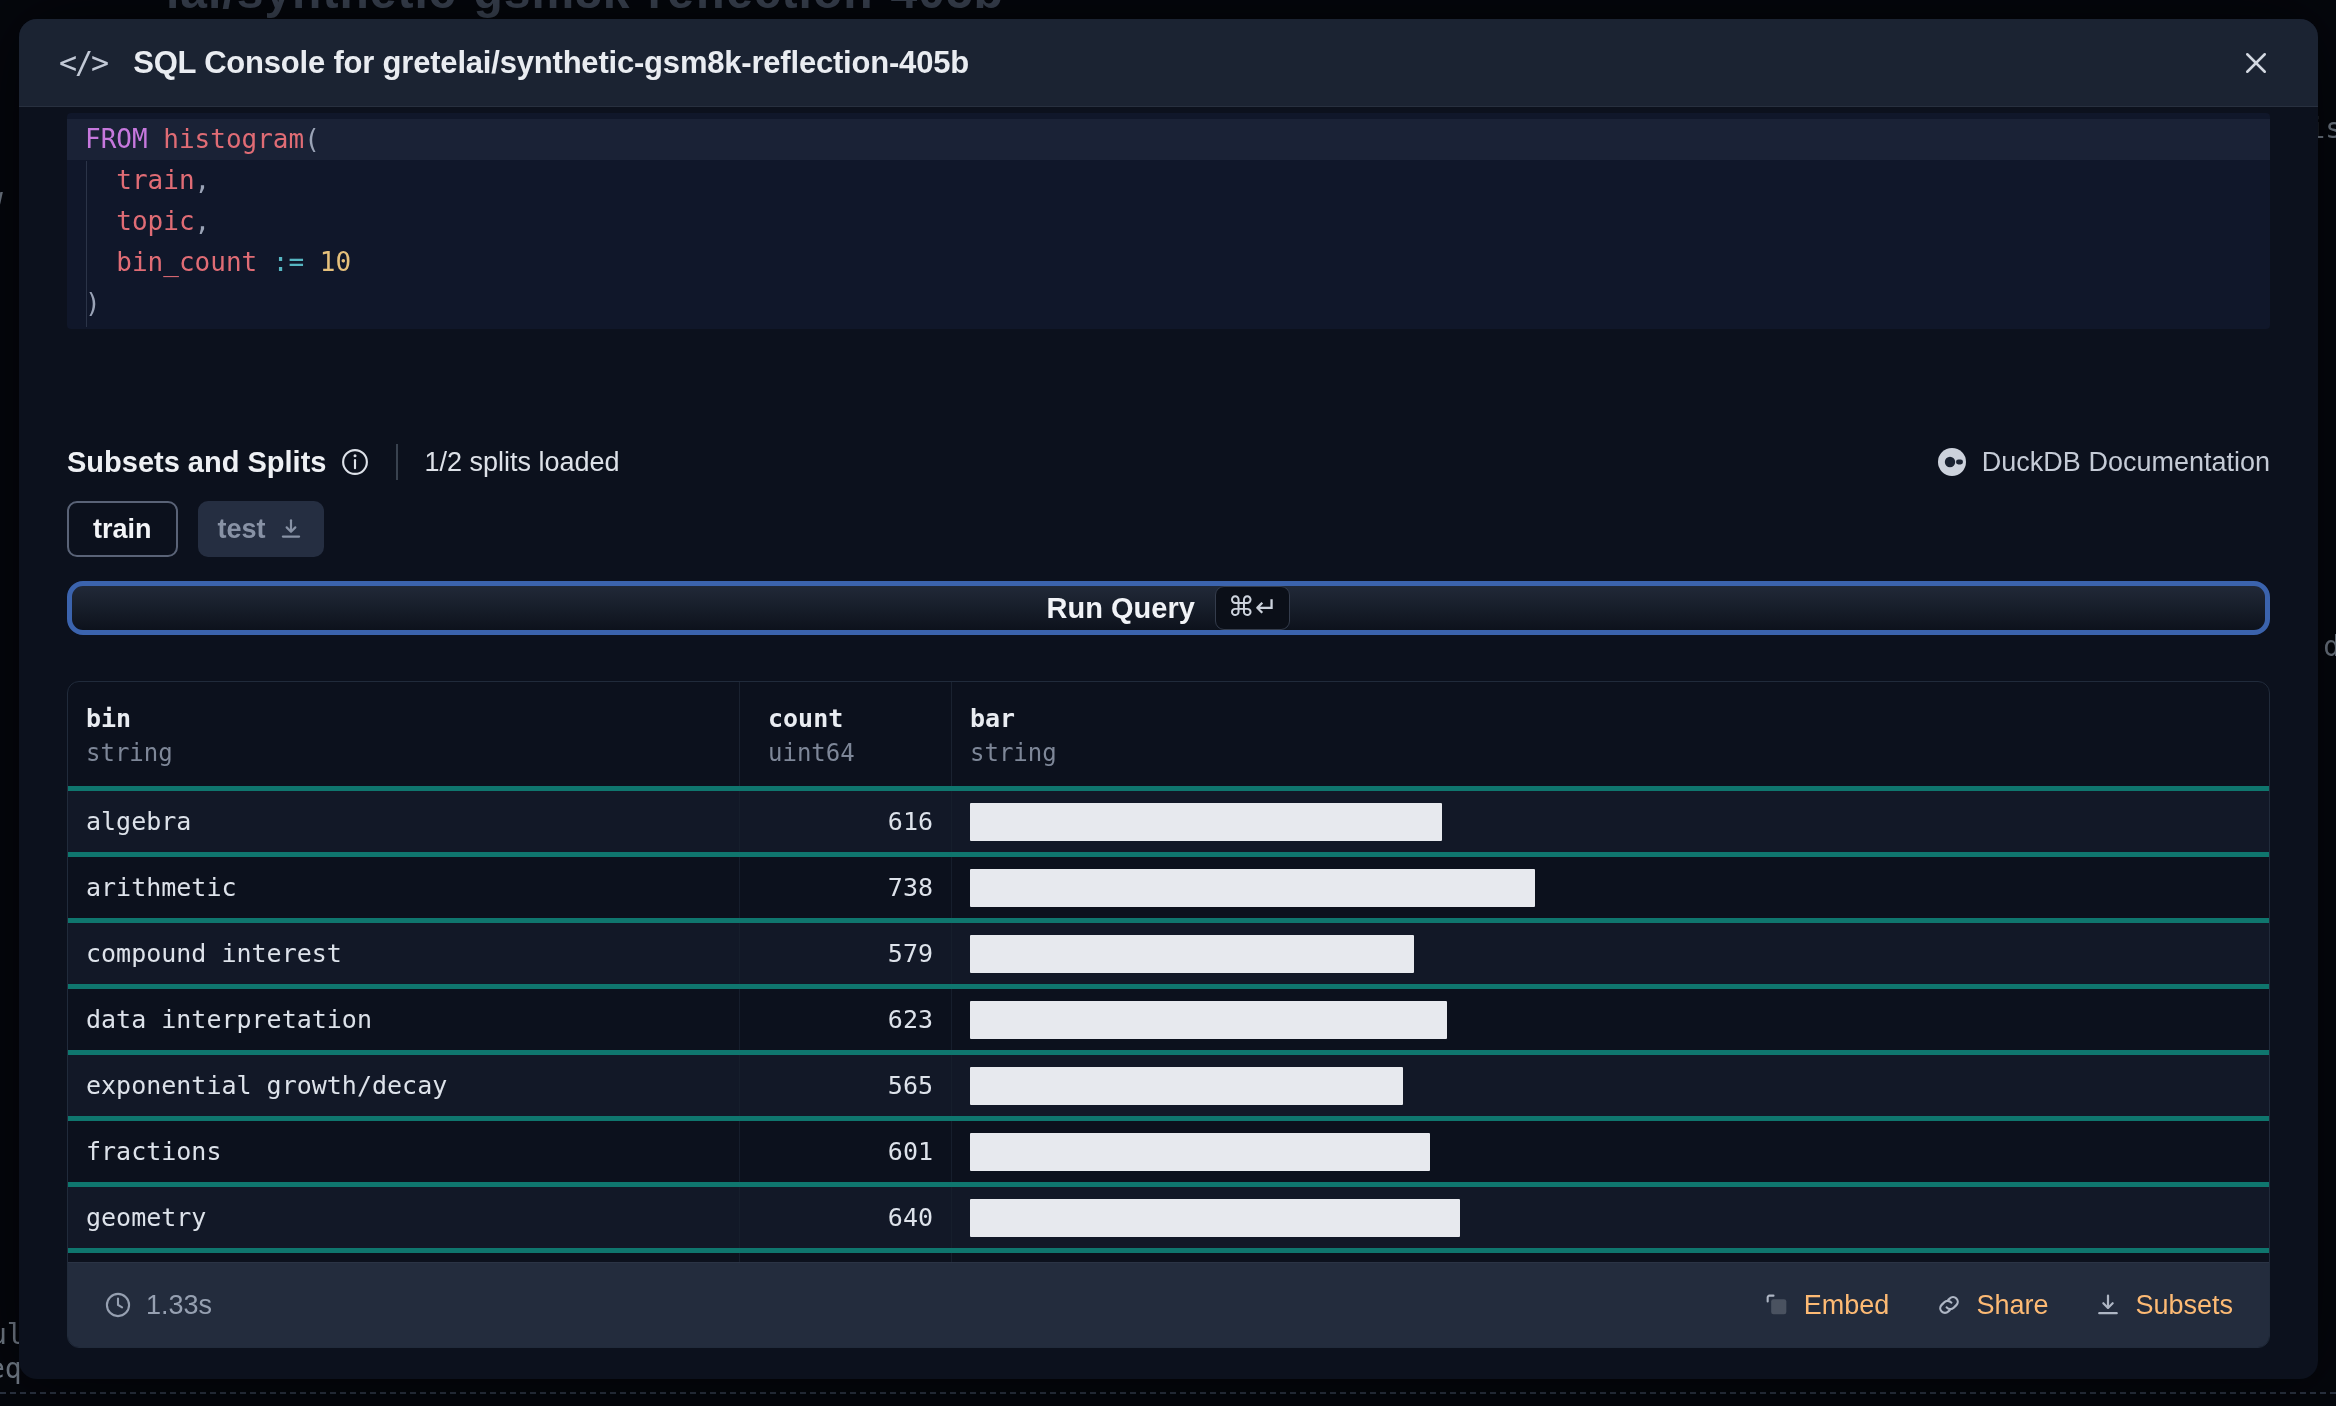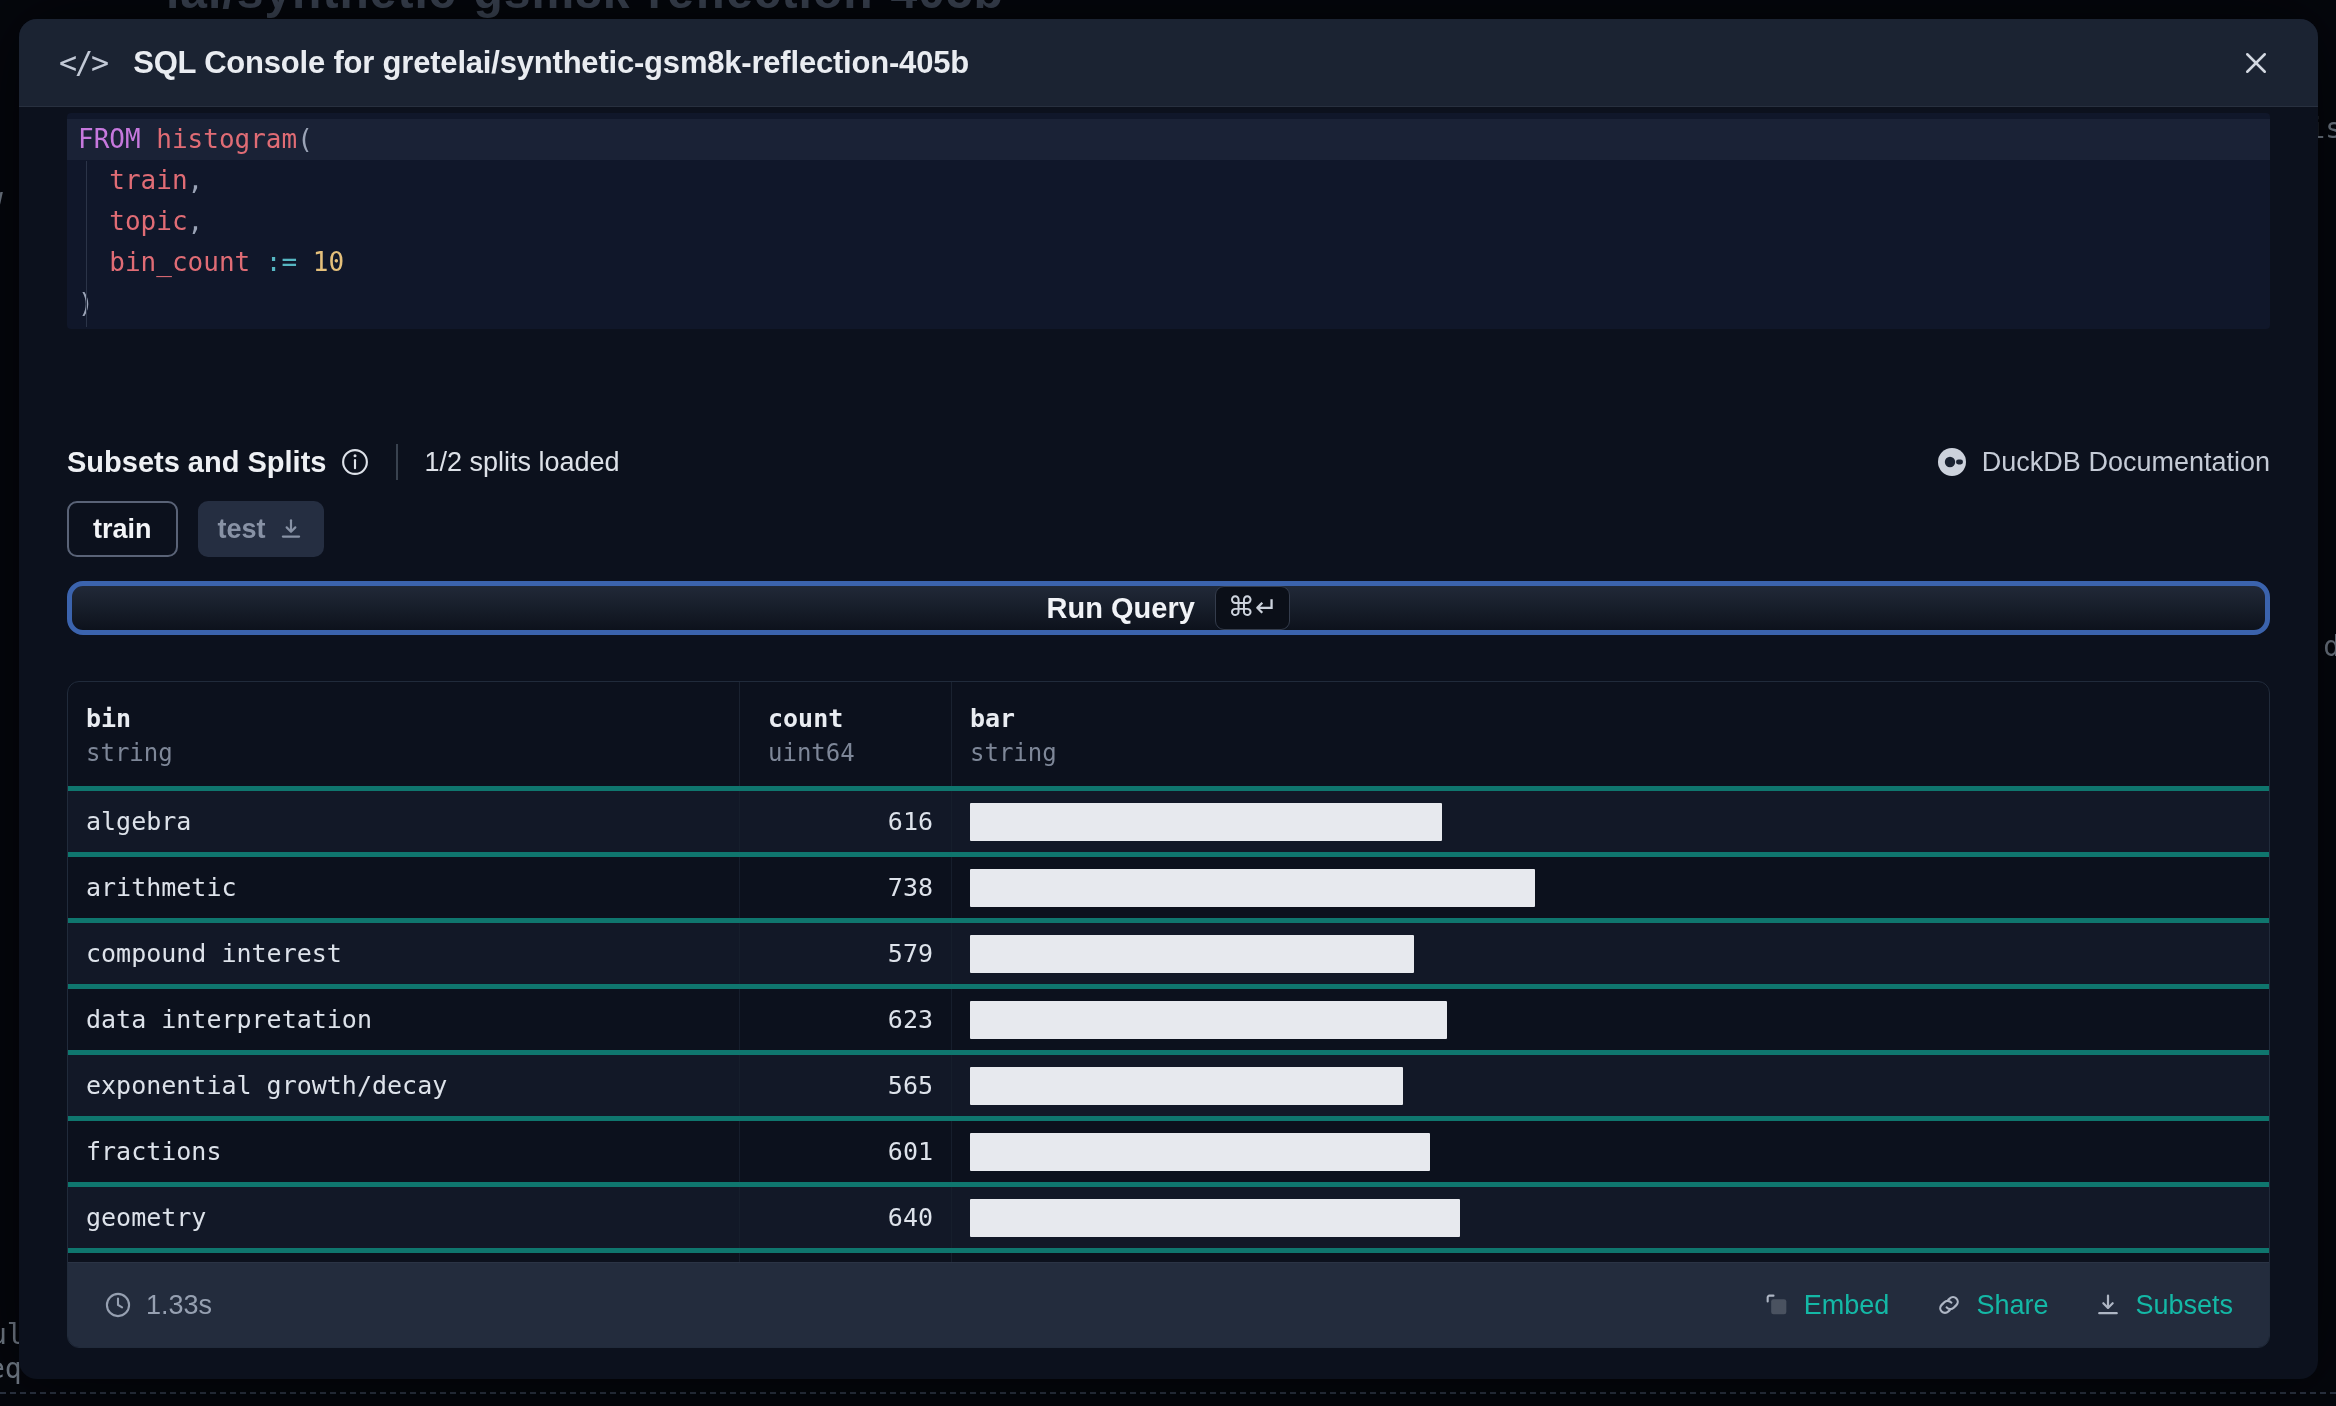--- a/index.html
+++ b/index.html
@@ -49,21 +49,21 @@
   .close-btn {
     margin-left:auto; width:44px; height:44px; display:flex;
     align-items:center; justify-content:center; cursor:pointer;
   }
   
   .editor {
     position:absolute; left:48px; right:48px; top:94px; height:216px;
     background:#10172a; border-radius:4px; padding-top:6px;
     font-family:"DejaVu Sans Mono", monospace; font-size:26px; line-height:41px;
   }
-  .code-line { white-space:pre; padding-left:11px; }
+  .code-line { white-space:pre; padding-left:18px; }
   .code-line.active { background:#1a2236; }
   .indent-guide { position:absolute; left:19px; top:48px; width:1px; height:166px; background:#2b3448; }
   .tok-kw { color:#c678dd; }
   .tok-id { color:#e06c75; }
   .tok-op { color:#56b6c2; }
   .tok-num{ color:#e5c07b;margin-top:24px; }
   .tok-pl { color:#9aa3b6; }
   
   .subsets-row {
     position:absolute; left:48px; right:48px; top:418px; height:50px;
@@ -133,21 +133,21 @@
   .table-footer {
     position:absolute; left:0; right:0; bottom:0; height:85px;
     background:#232c3d; border-top:1px solid #2b3445;
     display:flex; align-items:center; padding:0 36px;
     font-family:"Liberation Sans", sans-serif;
   }
   .duration { display:flex; align-items:center; gap:14px; font-size:27px; color:#96a0b1; }
   .footer-actions { margin-left:auto; display:flex; align-items:center; gap:46px; }
   .footer-action {
     display:flex; align-items:center; gap:13px;
-    font-size:27px; color:#14b8a6; cursor:pointer;
+    font-size:27px; color:#fdba74; cursor:pointer;
   }
   svg { display:block; }
 </style>
 </head>
 <body>
 
 <div class="backdrop-top">lai/synthetic-gsm8k-reflection-405b</div>
 <div class="edge-frag frag-w">w</div>
 <div class="edge-frag frag-is">is</div>
 <div class="edge-frag frag-d">d</div>

